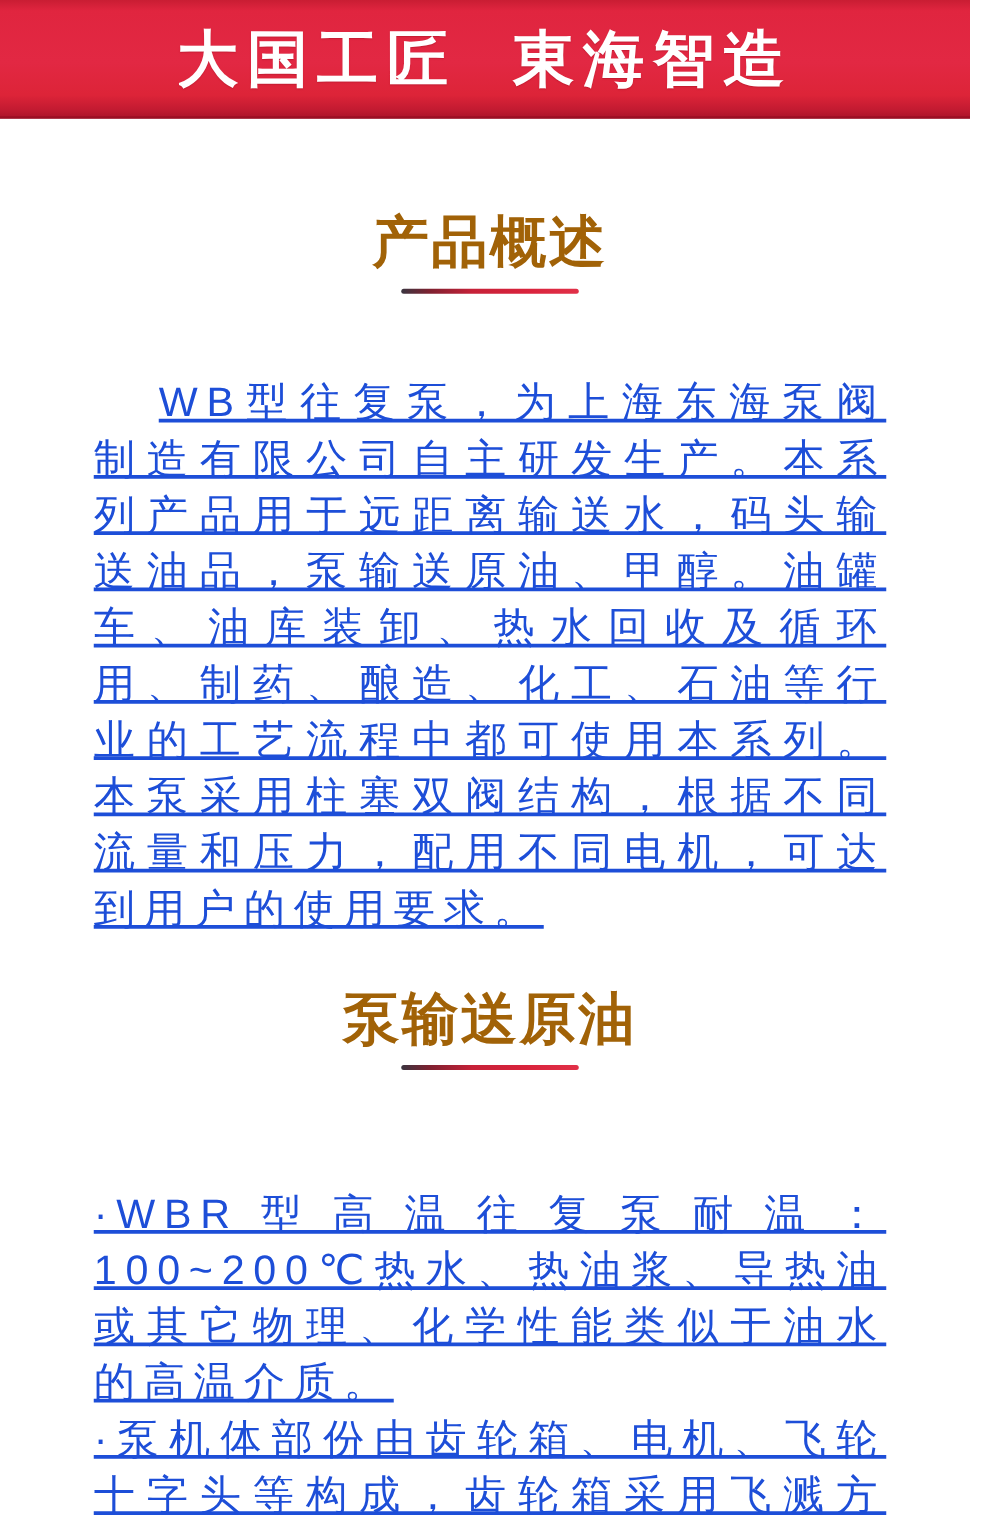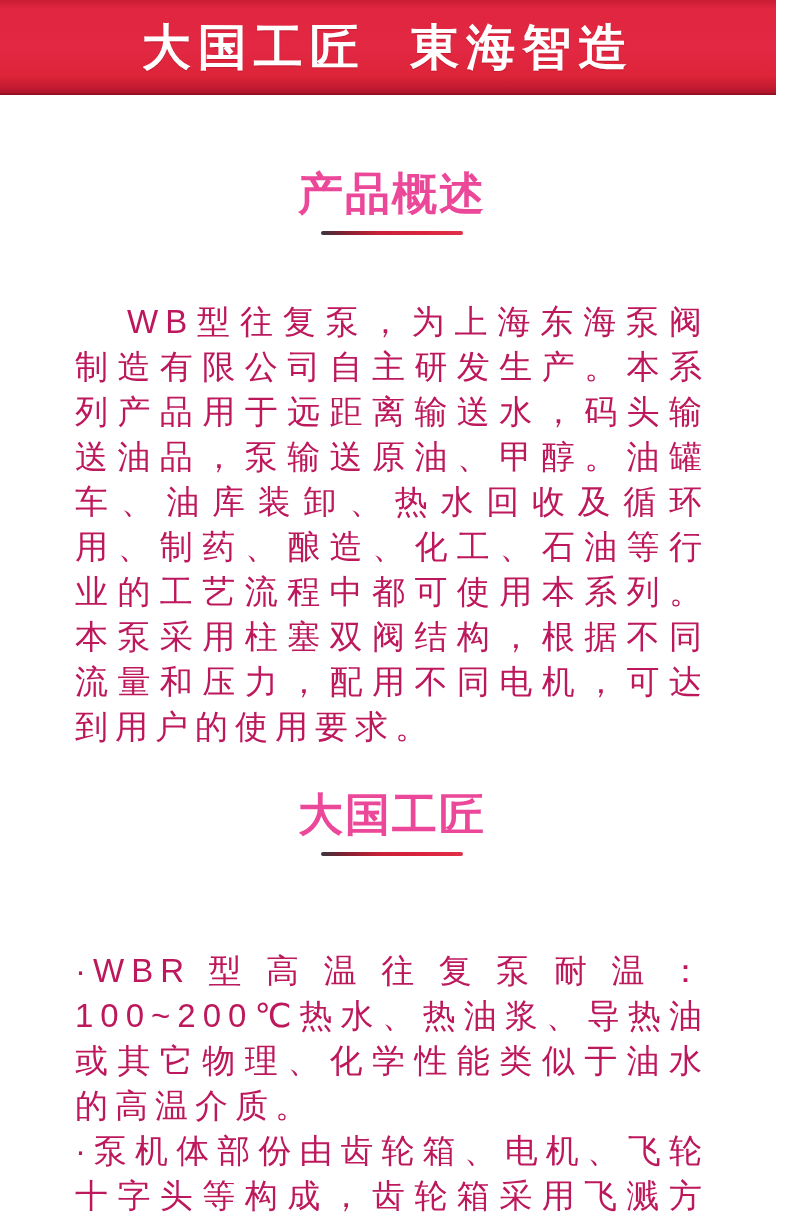--- a/index.html
+++ b/index.html
@@ -41,21 +41,21 @@
     white-space: nowrap;
   }
 
   
   .section-title {
     margin: 0;
     text-align: center;
     font-size: 45px;
     line-height: 48px;
     font-weight: 700;
-    color: #ec4899;
+    color: #a16207;
     letter-spacing: 2px;
   }
   .title-underline {
     width: 142px;
     height: 4px;
     margin: 13px auto 0;
     border-radius: 2px;
     background: linear-gradient(90deg,
       #3a3540 0%,
       #7e2130 16%,
@@ -67,24 +67,25 @@
   .conditions-section { margin-top: 42px; }
 
   
   .content-area {
     padding: 0 67px 0 75px;
   }
   .body-text {
     margin: 0;
     font-size: 33px;
     line-height: 45px;
-    color: #be185d;
+    color: #1d4ed8;
     text-align: justify;
     text-justify: inter-character;
     letter-spacing: 7px;
+    text-decoration: underline;
   }
   .overview-paragraph {
     margin-top: 64px;
     text-indent: 52px;
   }
   .bullet-list {
     margin-top: 92px;
   }
   .bullet-list .body-text { margin: 0; }
 </style>
@@ -99,21 +100,21 @@
 
   <main class="content-area">
 
     <section class="overview-section">
       <h2 class="section-title">产品概述</h2>
       <div class="title-underline"></div>
       <p class="body-text overview-paragraph">WB型往复泵，为上海东海泵阀制造有限公司自主研发生产。本系列产品用于远距离输送水，码头输送油品，泵输送原油、甲醇。油罐车、油库装卸、热水回收及循环用、制药、酿造、化工、石油等行业的工艺流程中都可使用本系列。本泵采用柱塞双阀结构，根据不同流量和压力，配用不同电机，可达到用户的使用要求。</p>
     </section>
 
     <section class="conditions-section">
-      <h2 class="section-title">大国工匠</h2>
+      <h2 class="section-title">泵输送原油</h2>
       <div class="title-underline"></div>
 
       <div class="bullet-list">
         <p class="body-text">·WBR型高温往复泵耐温：100~200℃热水、热油浆、导热油或其它物理、化学性能类似于油水的高温介质。</p>
         <p class="body-text">·泵机体部份由齿轮箱、电机、飞轮十字头等构成，齿轮箱采用飞溅方式润滑</p>
       </div>
     </section>
 
   </main>
 </div>

